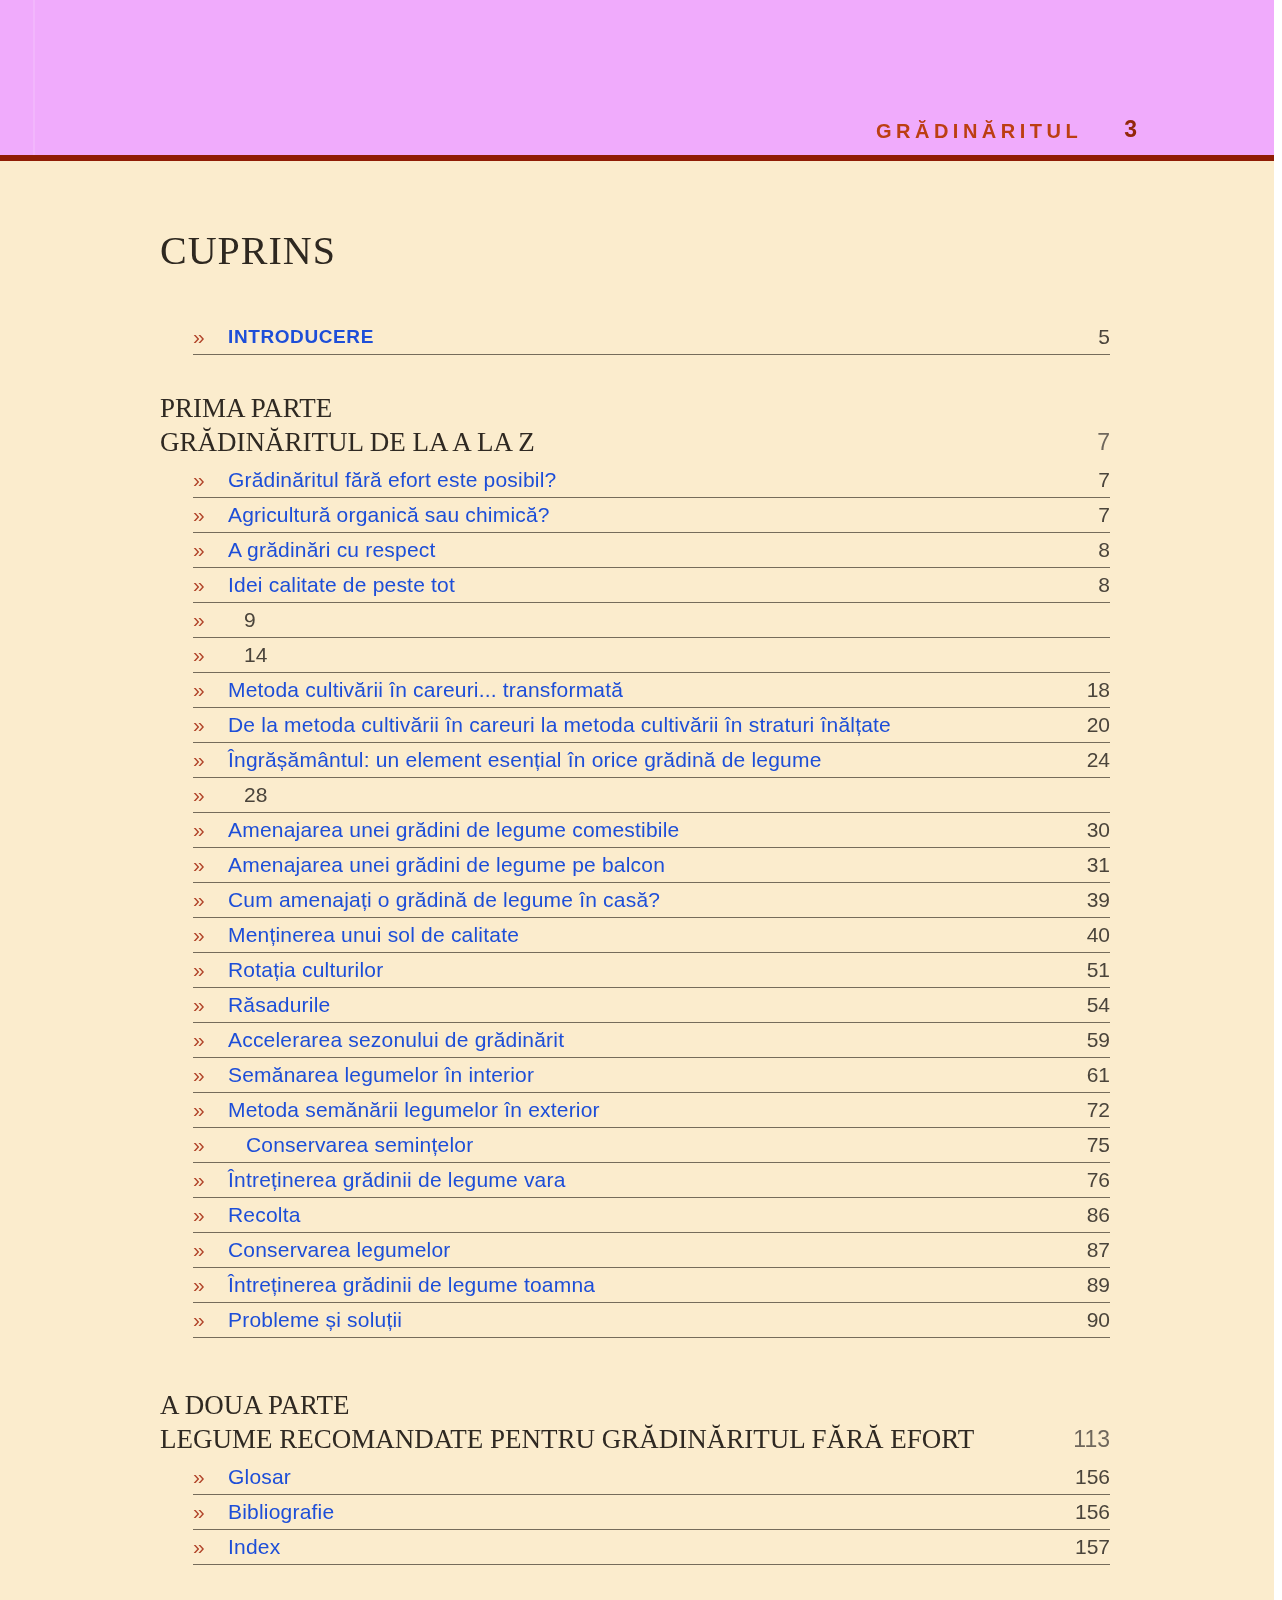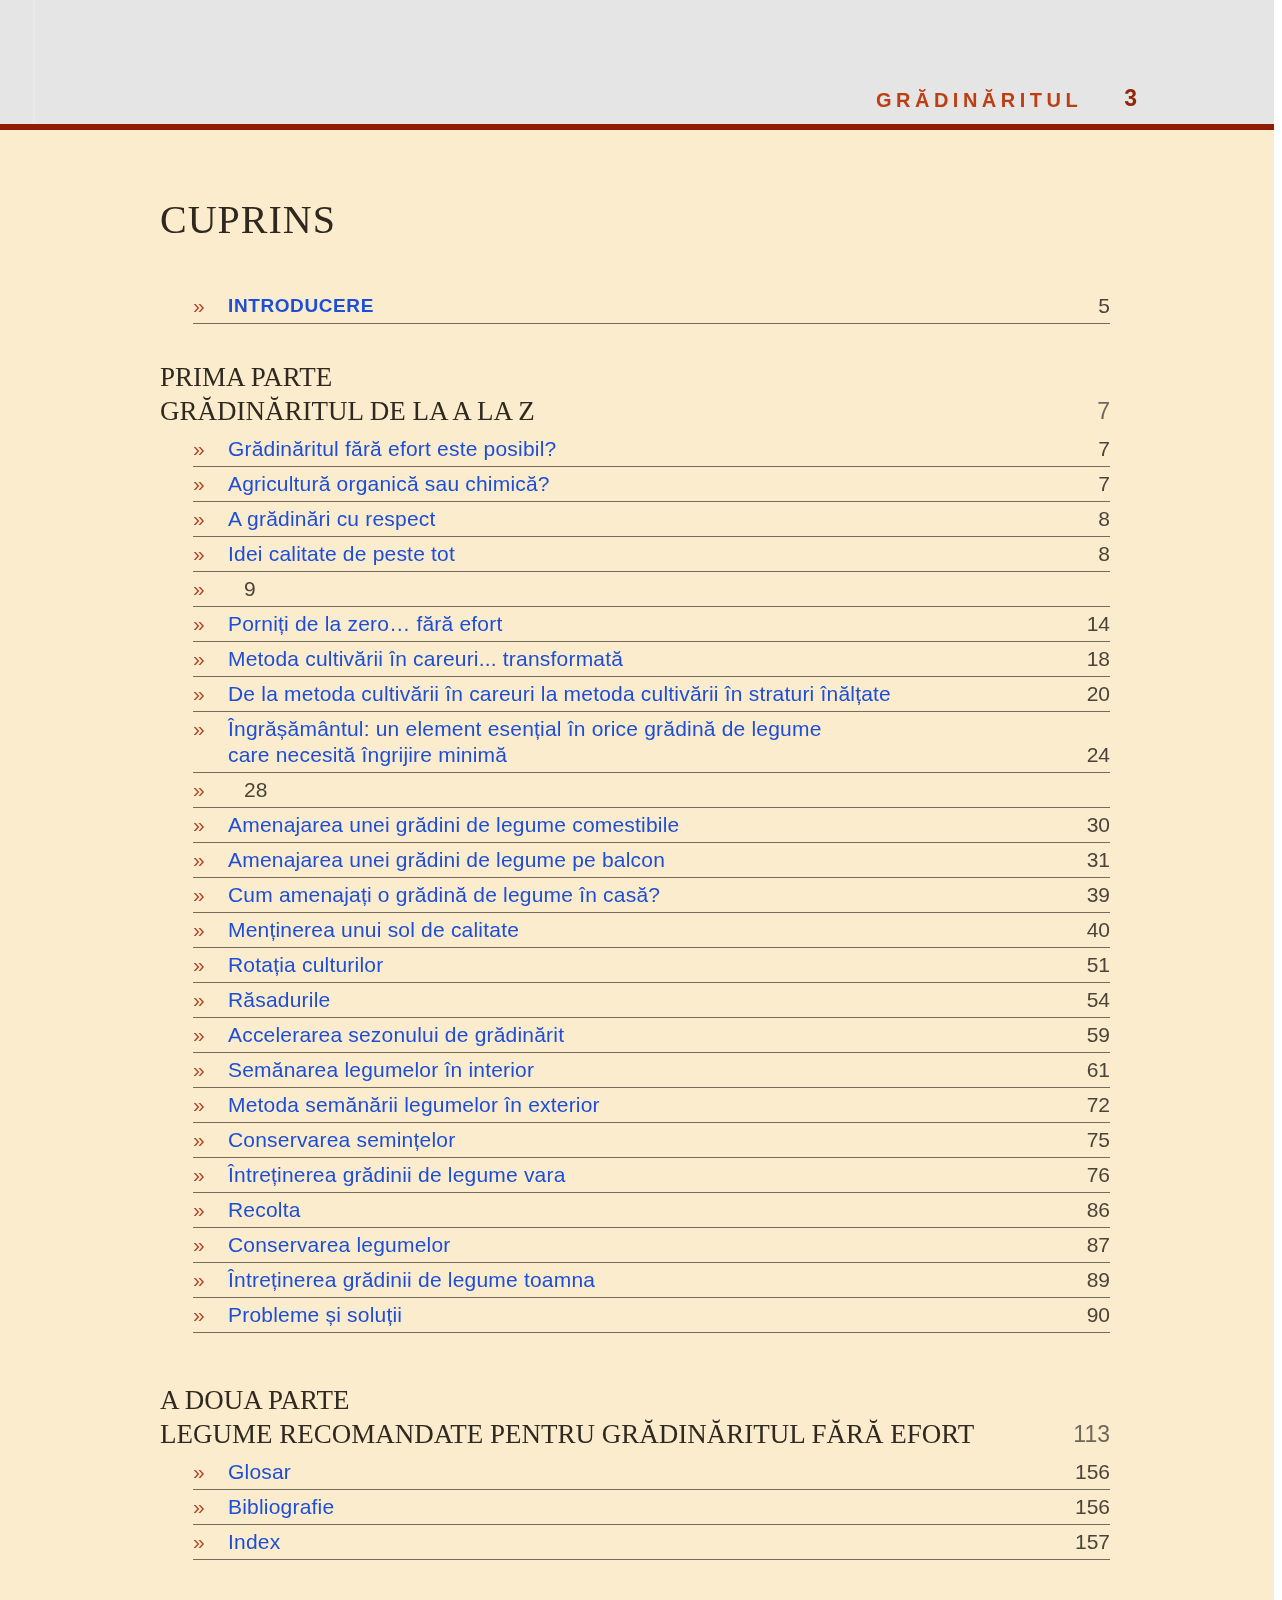--- a/index.html
+++ b/index.html
@@ -7,22 +7,22 @@
   .page {
     position:relative;
     width:1282px; height:1600px;
     background:#FBECCD;
     overflow:hidden;
     font-family:"Liberation Sans", sans-serif;
   }
   
   .band {
     position:relative;
-    height:124px;
-    background:#e5e5e5;
+    height:155px;
+    background:#f0abfc;
     display:flex;
     justify-content:flex-end;
     align-items:flex-end;
     padding:0 145px 12px 0;
   }
   .band .spine-shadow {
     position:absolute; left:33px; top:0;
     width:2px; height:100%;
     background:rgba(255,255,255,0.14);
   }
@@ -184,44 +184,40 @@
               <span class="row-line" style="display: block;">Idei calitate de peste tot</span>
             </span>
             <span class="row-page">8</span>
           </div>
           <div class="toc-row">
             <span class="bullet">»</span>
             <span class="row-page">9</span>
           </div>
           <div class="toc-row">
             <span class="bullet">»</span>
-            <span class="row-text">
-              <span class="row-line" style="display: block;">Porniți de la zero… fără efort</span>
-            </span>
             <span class="row-page">14</span>
           </div>
           <div class="toc-row">
             <span class="bullet">»</span>
             <span class="row-text">
               <span class="row-line" style="display: block;">Metoda cultivării în careuri... transformată</span>
             </span>
             <span class="row-page">18</span>
           </div>
           <div class="toc-row">
             <span class="bullet">»</span>
             <span class="row-text">
               <span class="row-line" style="display: block;">De la metoda cultivării în careuri la metoda cultivării în straturi înălțate</span>
             </span>
             <span class="row-page">20</span>
           </div>
           <div class="toc-row">
             <span class="bullet">»</span>
             <span class="row-text">
               <span class="row-line" style="display: block;">Îngrășământul: un element esențial în orice grădină de legume</span>
-              <span class="row-line" style="display: block;">care necesită îngrijire minimă</span>
             </span>
             <span class="row-page">24</span>
           </div>
           <div class="toc-row">
             <span class="bullet">»</span>
             <span class="row-page">28</span>
           </div>
           <div class="toc-row">
             <span class="bullet">»</span>
             <span class="row-text">
@@ -281,21 +277,21 @@
           <div class="toc-row">
             <span class="bullet">»</span>
             <span class="row-text">
               <span class="row-line" style="display: block;">Metoda semănării legumelor în exterior</span>
             </span>
             <span class="row-page">72</span>
           </div>
           <div class="toc-row">
             <span class="bullet">»</span>
             <span class="row-text">
-              <span class="row-line" style="display: block;">Conservarea semințelor</span>
+              <span class="row-line" style="display: block; margin-left: 18px;">Conservarea semințelor</span>
             </span>
             <span class="row-page">75</span>
           </div>
           <div class="toc-row">
             <span class="bullet">»</span>
             <span class="row-text">
               <span class="row-line" style="display: block;">Întreținerea grădinii de legume vara</span>
             </span>
             <span class="row-page">76</span>
           </div>

